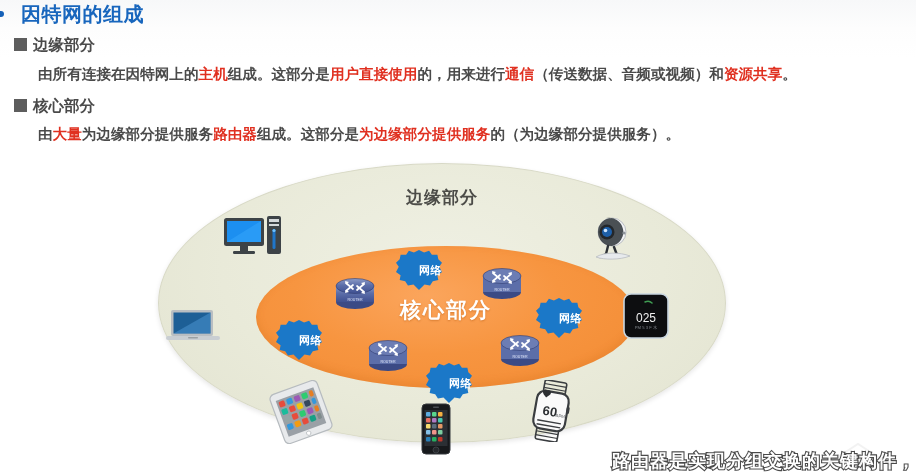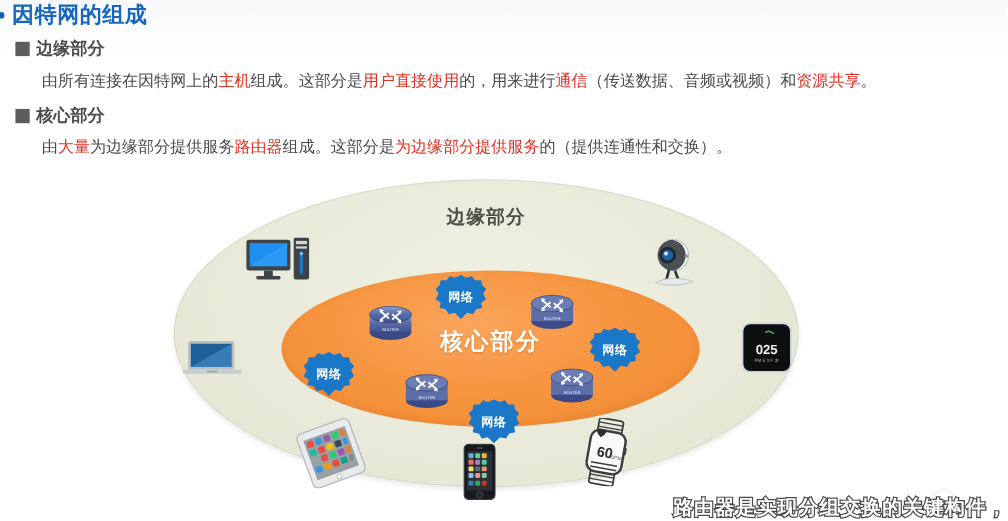--- a/index.html
+++ b/index.html
@@ -12,21 +12,21 @@
   }
   .slide {
     position:absolute; inset:0;
     width:916px; height:474px;
     background:linear-gradient(180deg,#f7f8f9 0%, #fdfdfd 6%, #ffffff 12%);
   }
 
   
   .title-row {
     position:absolute; left:0; top:4px;
-    display:flex; align-items:center; gap:7px;
+    display:flex; align-items:center; gap:17px;
   }
   .title-dot {
     width:6px; height:6px; border-radius:50%;
     background:#1661b8; margin-left:-2px; flex:none;
   }
   .title-text {
     font-size:20px; font-weight:bold; color:#1866bd;
     letter-spacing:.5px; line-height:1;
     white-space:nowrap;
   }
@@ -38,21 +38,21 @@
   .bullet-sq {
     width:13px; height:13px; background:#5d5d5d; flex:none;
   }
   .bullet-label {
     font-size:15.5px; font-weight:bold; color:#4a4a4a;
     line-height:1; white-space:nowrap;
   }
 
   .body-line {
     position:absolute;
-    font-size:14.6px; font-weight:normal; color:#4a4a4a;
+    font-size:14.6px; font-weight:bold; color:#4a4a4a;
     line-height:1.2; white-space:nowrap;
   }
   .hl { color:#e03020; }
 
   
   .diagram { position:absolute; left:148px; top:158px; width:588px; height:300px; }
 
   .edge-ellipse {
     position:absolute; left:10px; top:5px; width:568px; height:280px;
     border-radius:50%;
@@ -77,21 +77,21 @@
     position:absolute; left:0; right:0; top:50px;
     text-align:center;
     font-size:21px; font-weight:bold; color:#ffffff;
     letter-spacing:2px;
     text-shadow:0 1px 2px rgba(170,80,10,.45);
   }
 
   
   .net {
     position:absolute; width:46px; height:40px;
-    display:flex; align-items:center; justify-content:center;
+    display:flex; align-items:center; justify-content:flex-end;
   }
   .net .blob {
     position:absolute; inset:0;
     background:#1b78c8;
     clip-path:polygon(50% 0%,61% 6%,72% 2%,78% 12%,90% 12%,92% 23%,100% 32%,94% 42%,100% 55%,90% 63%,92% 75%,80% 78%,74% 89%,62% 86%,50% 100%,38% 86%,26% 89%,20% 78%,8% 75%,10% 63%,0% 55%,6% 42%,0% 32%,8% 23%,10% 12%,22% 12%,28% 2%,39% 6%);
     filter:drop-shadow(0 1px 2px rgba(0,0,0,.25));
   }
   .net .t {
     position:relative; z-index:2;
     font-size:11px; font-weight:bold; color:#fff; letter-spacing:.5px;
@@ -136,21 +136,21 @@
   </div>
   <div class="body-line" style="left:38px; top:66px;">
     <span>由所有连接在因特网上的</span><span class="hl">主机</span><span>组成。这部分是</span><span class="hl">用户直接使用</span><span>的，用来进行</span><span class="hl">通信</span><span>（传送数据、音频或视频）和</span><span class="hl">资源共享</span><span>。</span>
   </div>
 
   <div class="bullet-row" style="left:14px; top:98px;">
     <span class="bullet-sq"></span>
     <span class="bullet-label">核心部分</span>
   </div>
   <div class="body-line" style="left:38px; top:126px;">
-    <span>由</span><span class="hl">大量</span><span>为边缘部分提供服务</span><span class="hl">路由器</span><span>组成。这部分是</span><span class="hl">为边缘部分提供服务</span><span>的（提供连通性和交换）。</span>
+    <span>由</span><span class="hl">大量</span><span>为边缘部分提供服务</span><span class="hl">路由器</span><span>组成。这部分是</span><span class="hl">为边缘部分提供服务</span><span>的（为边缘部分提供服务）。</span>
   </div>
 
   <div class="diagram">
 
     <div class="edge-ellipse"></div>
     <div class="edge-label">边缘部分</div>
 
     <div class="core-ellipse">
       <div class="core-label">核心部分</div>
     </div>
@@ -292,21 +292,21 @@
         <circle cx="17" cy="16" r="7.5" fill="#23272b"></circle>
         <circle cx="17" cy="16" r="5" fill="#1d5fa8"></circle>
         <circle cx="15.5" cy="14.5" r="1.8" fill="#cfe6ff"></circle>
         <circle cx="34" cy="17" r="1.6" fill="#8d9399"></circle>
         <path d="M18 30 L16 38 L10 41" stroke="#2d3237" stroke-width="2.4" fill="none" stroke-linecap="round"></path>
         <path d="M24 31 L27 39" stroke="#2d3237" stroke-width="2.4" fill="none" stroke-linecap="round"></path>
         <path d="M6 41 C14 36, 30 36, 40 40 C30 44, 14 44, 6 41 Z" fill="#e7eaed" stroke="#b9bdc2" stroke-width=".8"></path>
       </svg>
     </div>
 
-    <div class="dev" style="left:526px; top:135px;font-weight:bold;">
+    <div class="dev" style="left:475px; top:135px;">
       <svg width="46" height="46" viewBox="0 0 46 46">
         <rect x="1" y="1" width="44" height="44" rx="7" fill="#0d0e10" stroke="#c9d6e0" stroke-width="1.6"></rect>
         <path d="M22 9 q4 -2 7 1" stroke="#3f9b52" stroke-width="1.6" fill="none" stroke-linecap="round"></path>
         <text x="23" y="29" font-size="12" fill="#f0f0f0" text-anchor="middle" font-family="Liberation Sans, sans-serif">025</text>
         <text x="23" y="36" font-size="4.2" fill="#7d8288" text-anchor="middle" font-family="Liberation Sans, sans-serif">PM 5 3 F 木</text>
       </svg>
     </div>
 
     <div class="dev" style="left:118px; top:222px;">
       <svg width="70" height="64" viewBox="0 0 70 64">

